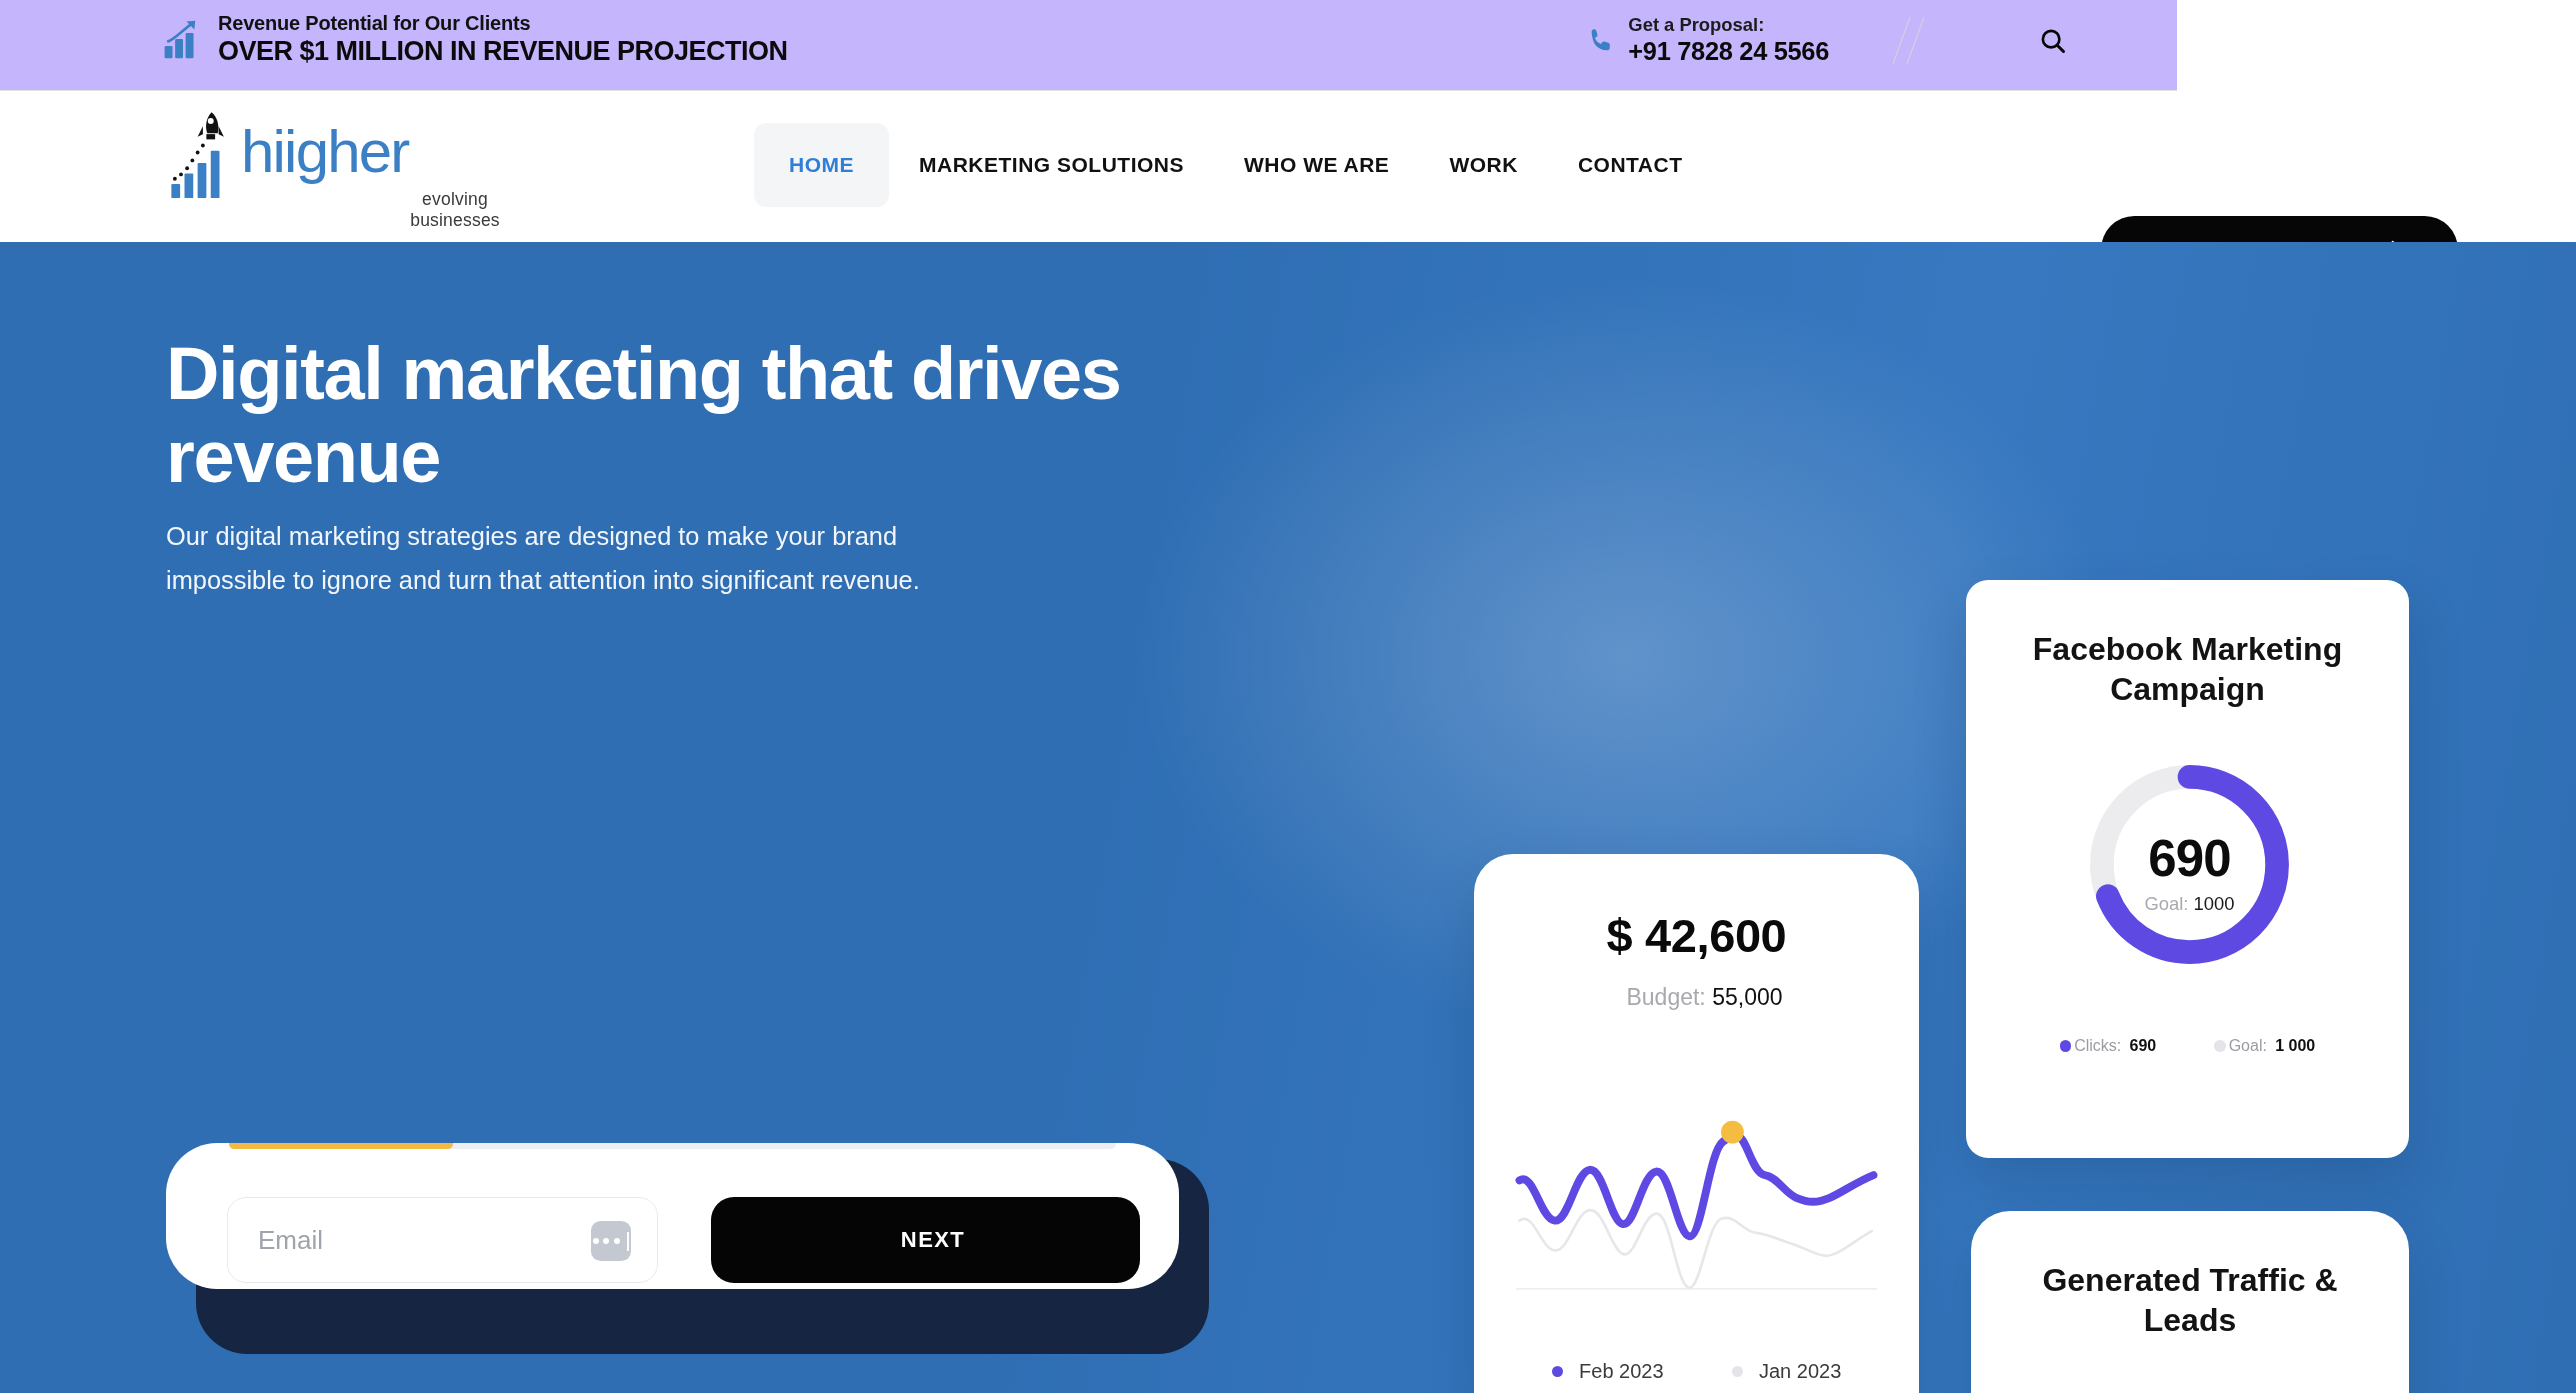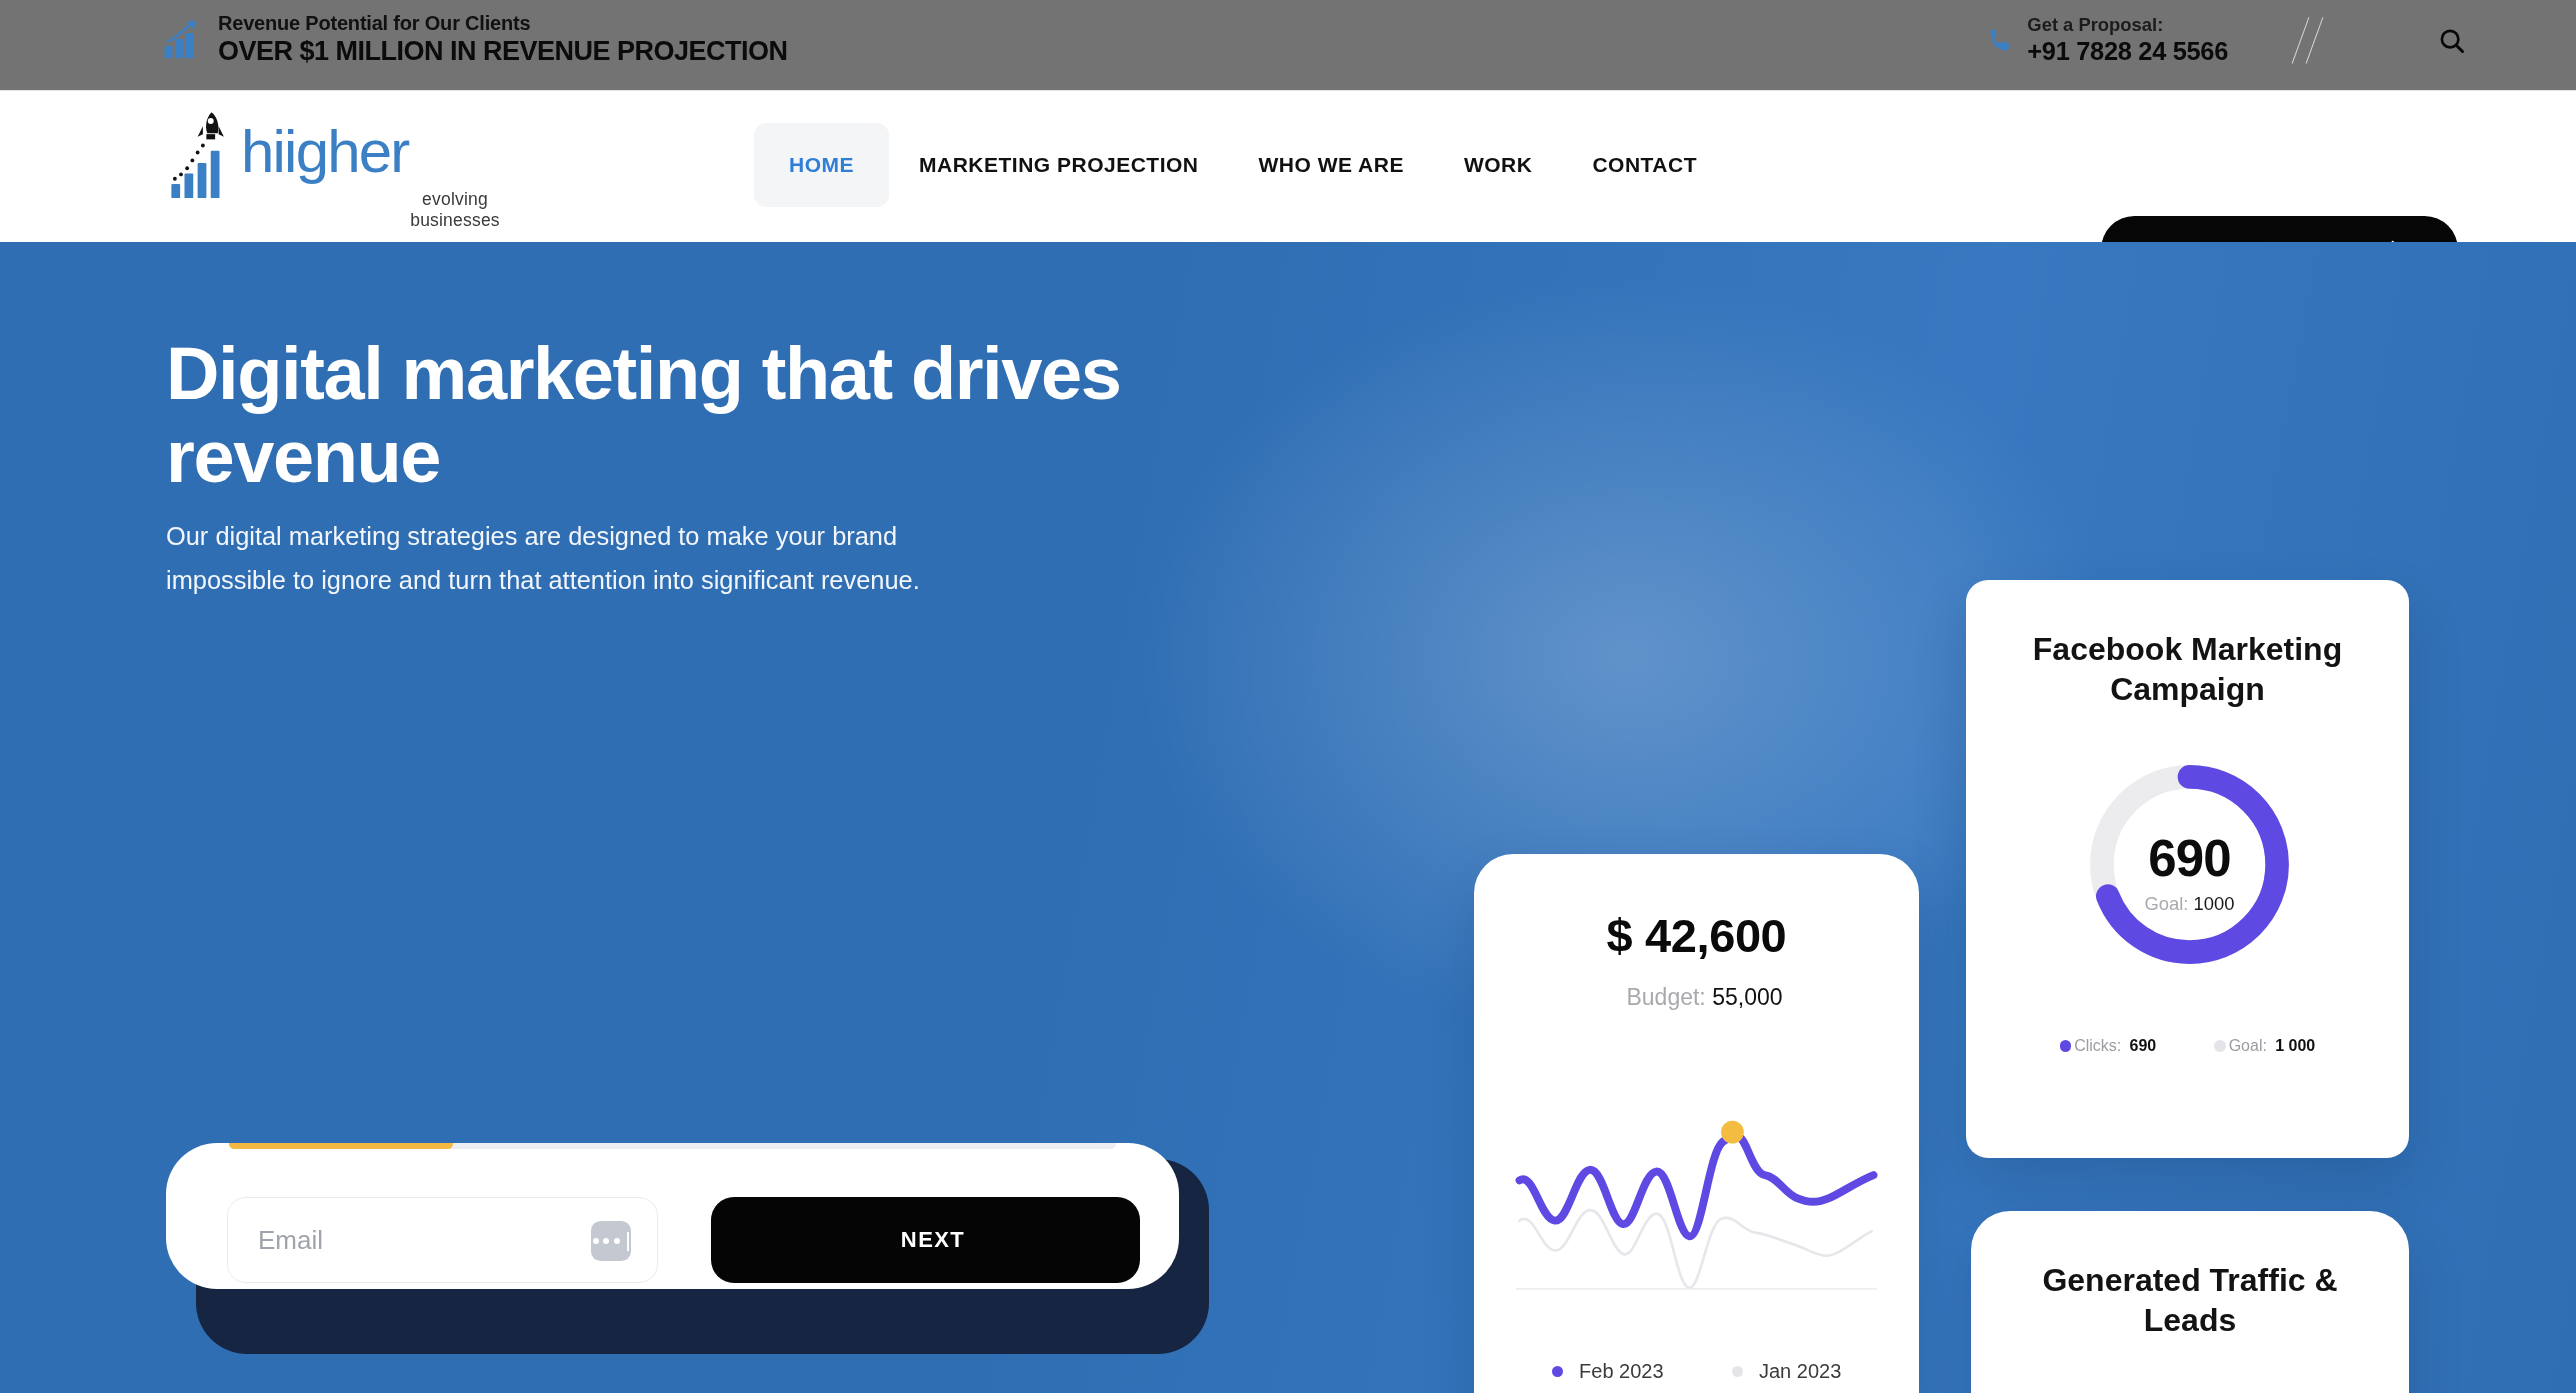--- a/index.html
+++ b/index.html
@@ -6,22 +6,22 @@
   html, body {
     width: 2576px; height: 1393px;
     font-family: "Liberation Sans", sans-serif;
     background: #ffffff;
     overflow: hidden;
   }
 
   
   .topbar {
     position: absolute; left: 0; top: 0;
-    width: 2576px; height: 91px;
-    background: #737373;
+    width: 2177px; height: 91px;
+    background: #c4b5fd;
     border-bottom: 0.9px solid #e3e3e3;
   }
   .topbar-left {
     position: absolute; left: 162px; top: 12.3px;
     display: flex; align-items: center; gap: 14px;
   }
   .tb-chart-icon { width: 42px; height: 44px; position: relative; }
   .tb-text-wrap { display: flex; flex-direction: column; line-height: 1.12; }
   .tb-small {
     font-size: 20px; font-weight: 700; color: #111111;
@@ -276,21 +276,21 @@
         <rect x="36" y="64" width="10" height="40" rx="1" fill="#3b7fc4"></rect>
         <rect x="51" y="50" width="10" height="54" rx="1" fill="#3b7fc4"></rect>
       </svg>
     </span>
     <span class="logo-word">hiigher</span>
     <span class="logo-tag">evolving businesses</span>
   </div>
 
   <div class="nav-links">
     <span class="nav-item active">HOME</span>
-    <span class="nav-item">MARKETING PROJECTION</span>
+    <span class="nav-item">MARKETING SOLUTIONS</span>
     <span class="nav-item">WHO WE ARE</span>
     <span class="nav-item">WORK</span>
     <span class="nav-item">CONTACT</span>
   </div>
 
   <div class="audit-btn">
     <span>GET A FREE AUDIT</span>
     <span>
       <svg width="26" height="17.5" viewBox="0 0 30 20">
         <line x1="1" y1="10" x2="25" y2="10" stroke="#fff" stroke-width="2.2" stroke-linecap="round"></line>

